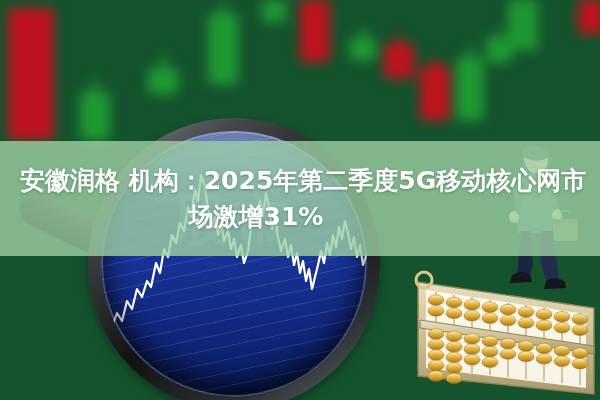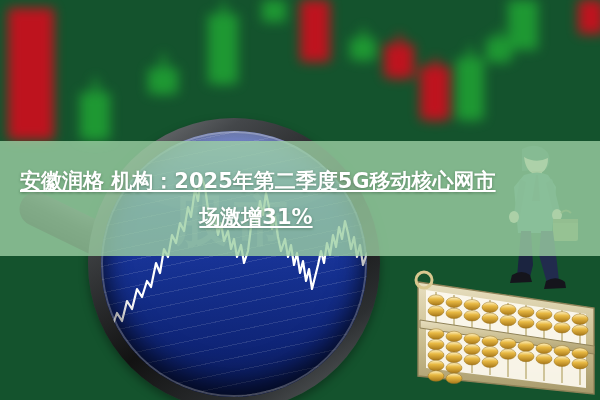--- a/index.html
+++ b/index.html
@@ -146,27 +146,26 @@
     height: 115px;
     display: flex;
     flex-direction: column;
     align-items: center;
     justify-content: center;
     box-sizing: border-box;
     padding: 0 14px;
   }
   .headline-line {
     color: #ffffff;
-    font-size: 21px;
+    font-size: 25px;
     font-weight: bold;
     line-height: 36px;
     letter-spacing: 0px;
     text-shadow: 0 1px 3px rgba(40,70,45,.45);
     white-space: nowrap;
-    text-decoration: underline;
   }
   .headline-line.l1 { align-self: flex-start; padding-left: 6px; }
   .headline-line.l2 { align-self: center; padding-right: 88px; text-align: right; }
 </style>
 </head>
 <body>
 
 <div id="stage">
 
   <div class="candle-layer" id="candle-layer">

